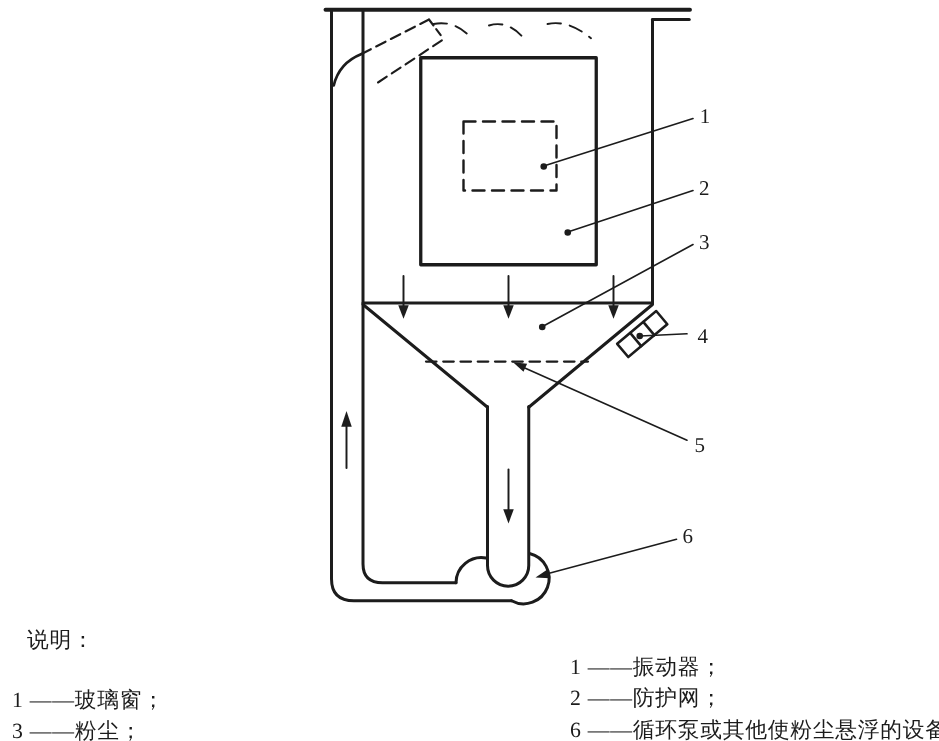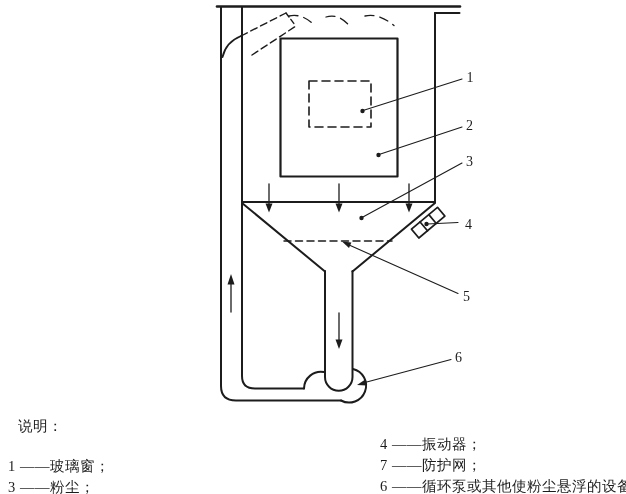--- a/index.html
+++ b/index.html
@@ -124,18 +124,18 @@
       <text class="callout" x="465" y="228.5">4</text>
       <text class="callout" x="463" y="301">5</text>
       <text class="callout" x="455" y="362">6</text>
     </g>
   </svg>
 
   <div class="legend">
     <div class="legend-heading">说明：</div>
     <div class="li-2">1 ——玻璃窗；</div>
     <div class="li-3">3 ——粉尘；</div>
-    <div class="li-4">4 ——振动器；</div>
-    <div class="li-5">7 ——防护网；</div>
+    <div class="li-4">1 ——振动器；</div>
+    <div class="li-5">2 ——防护网；</div>
     <div class="li-6">6 ——循环泵或其他使粉尘悬浮的设备。</div>
   </div>
 
 </div>
 
 </body></html>

